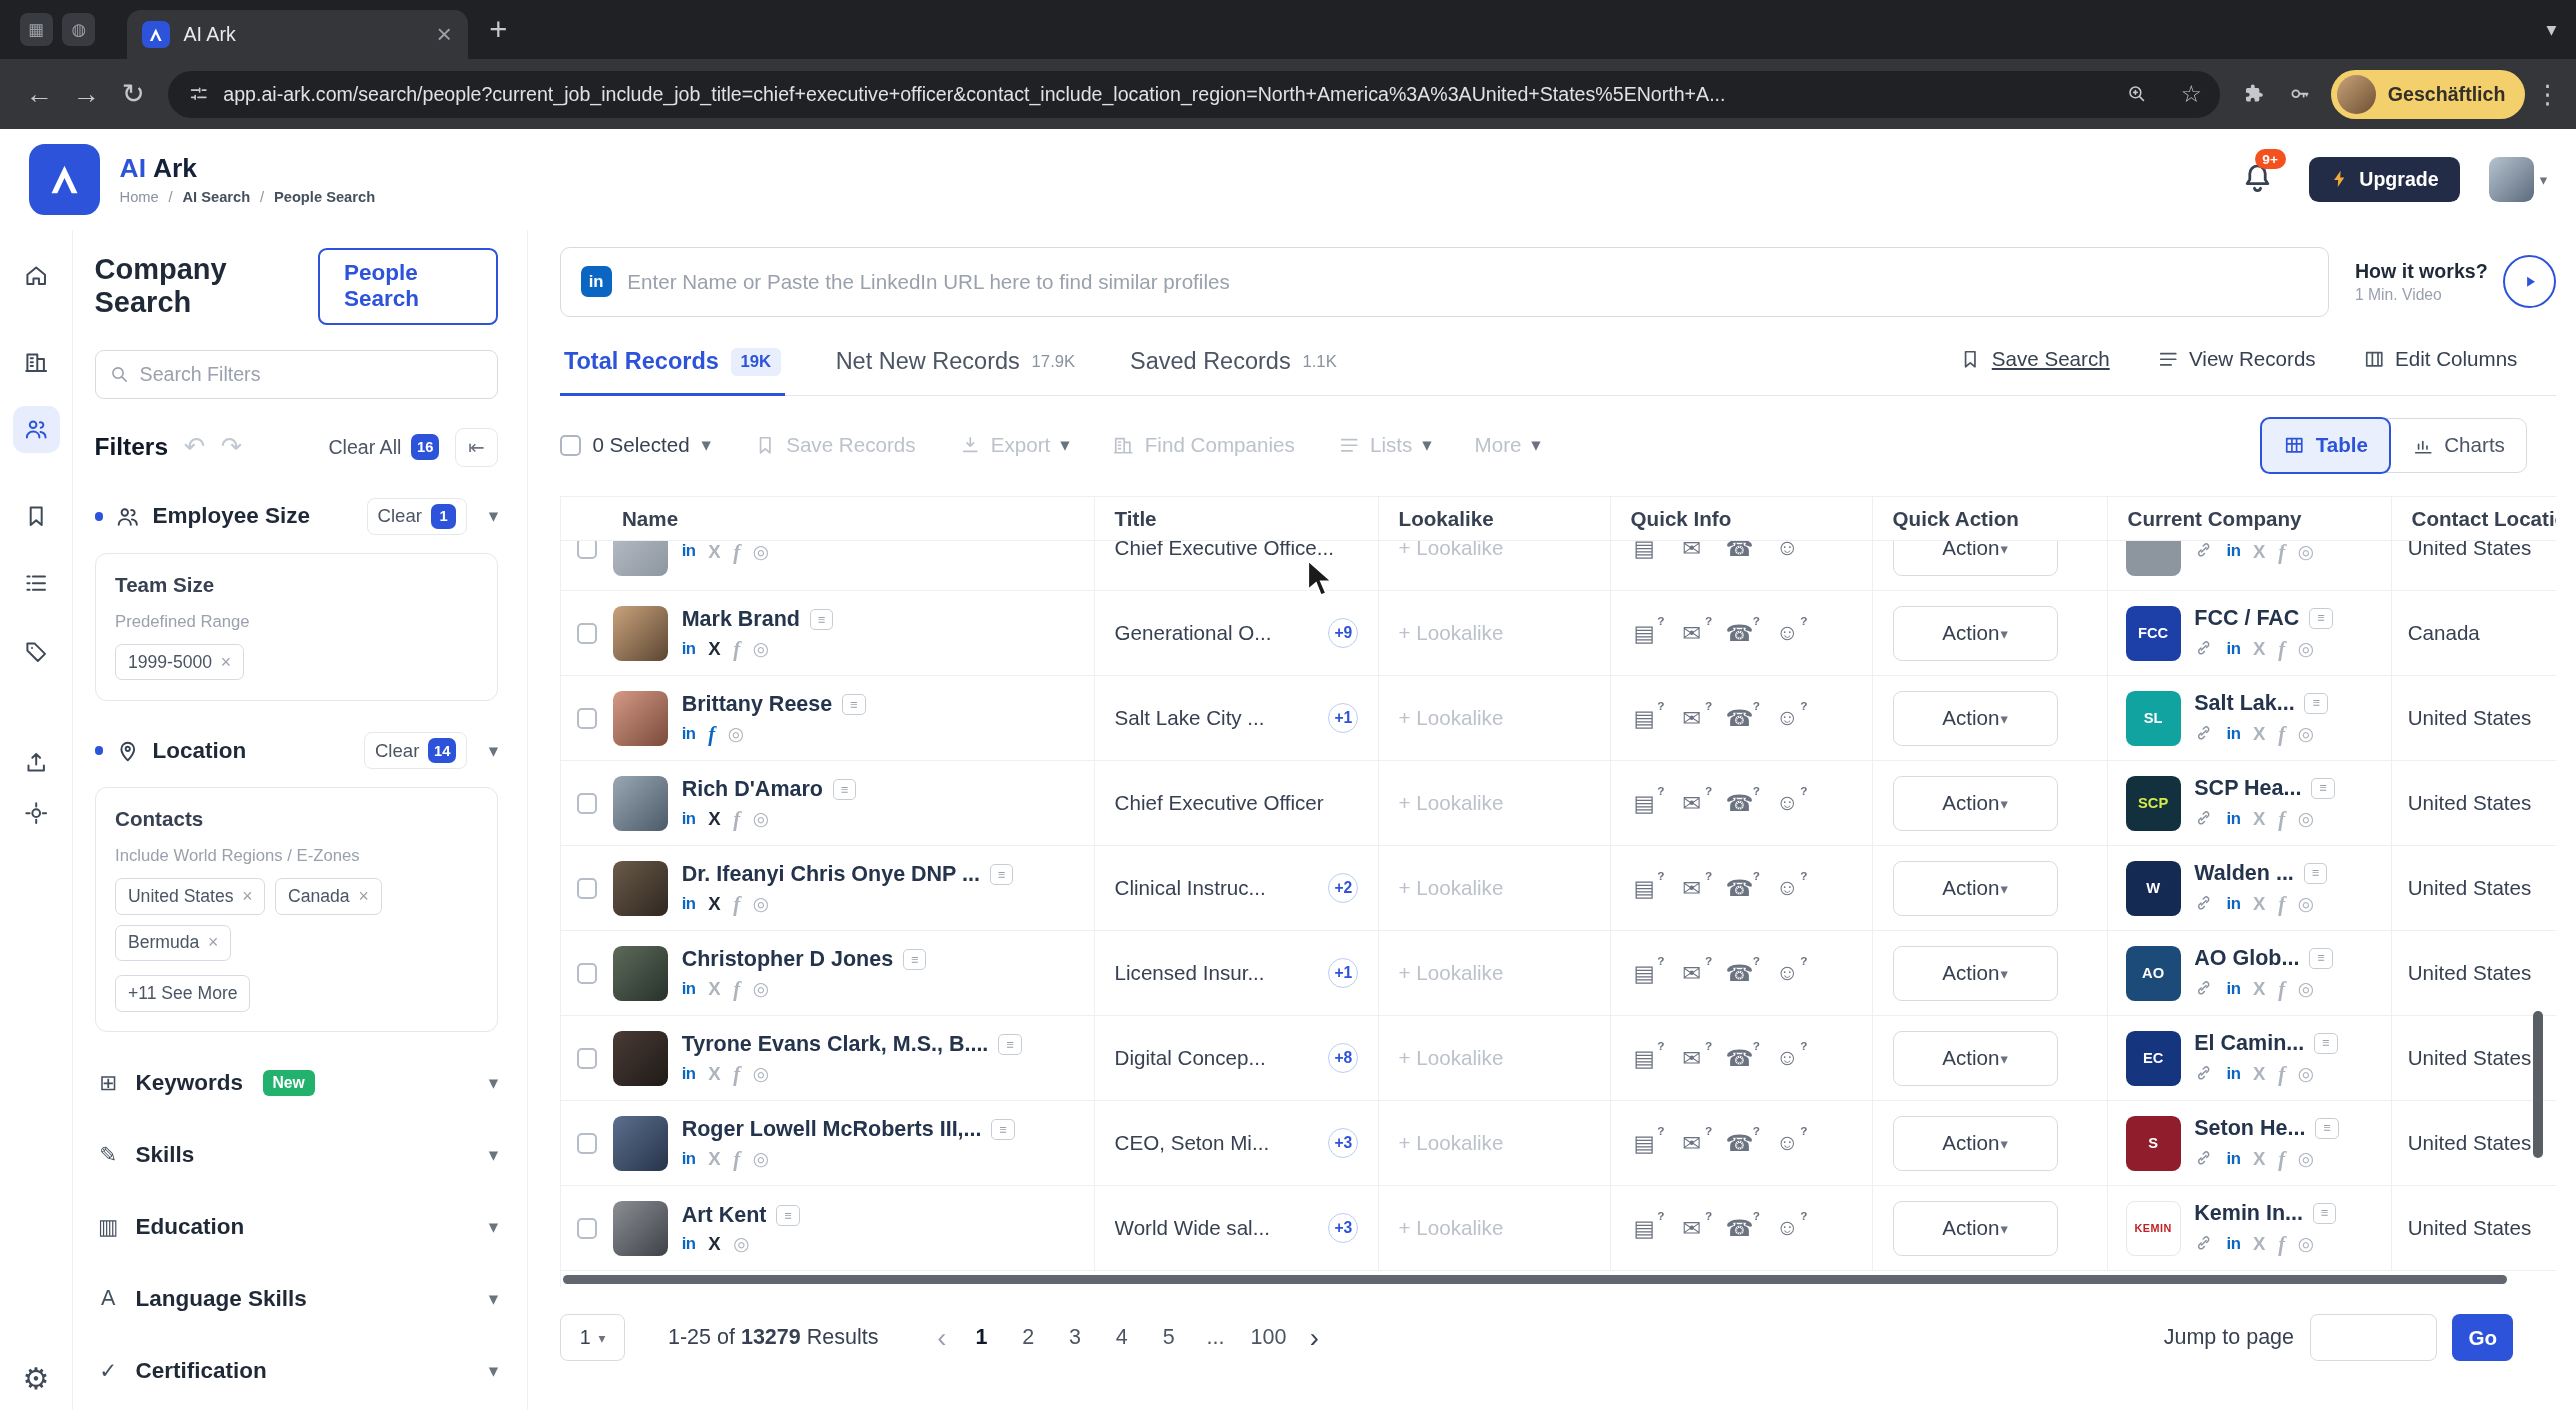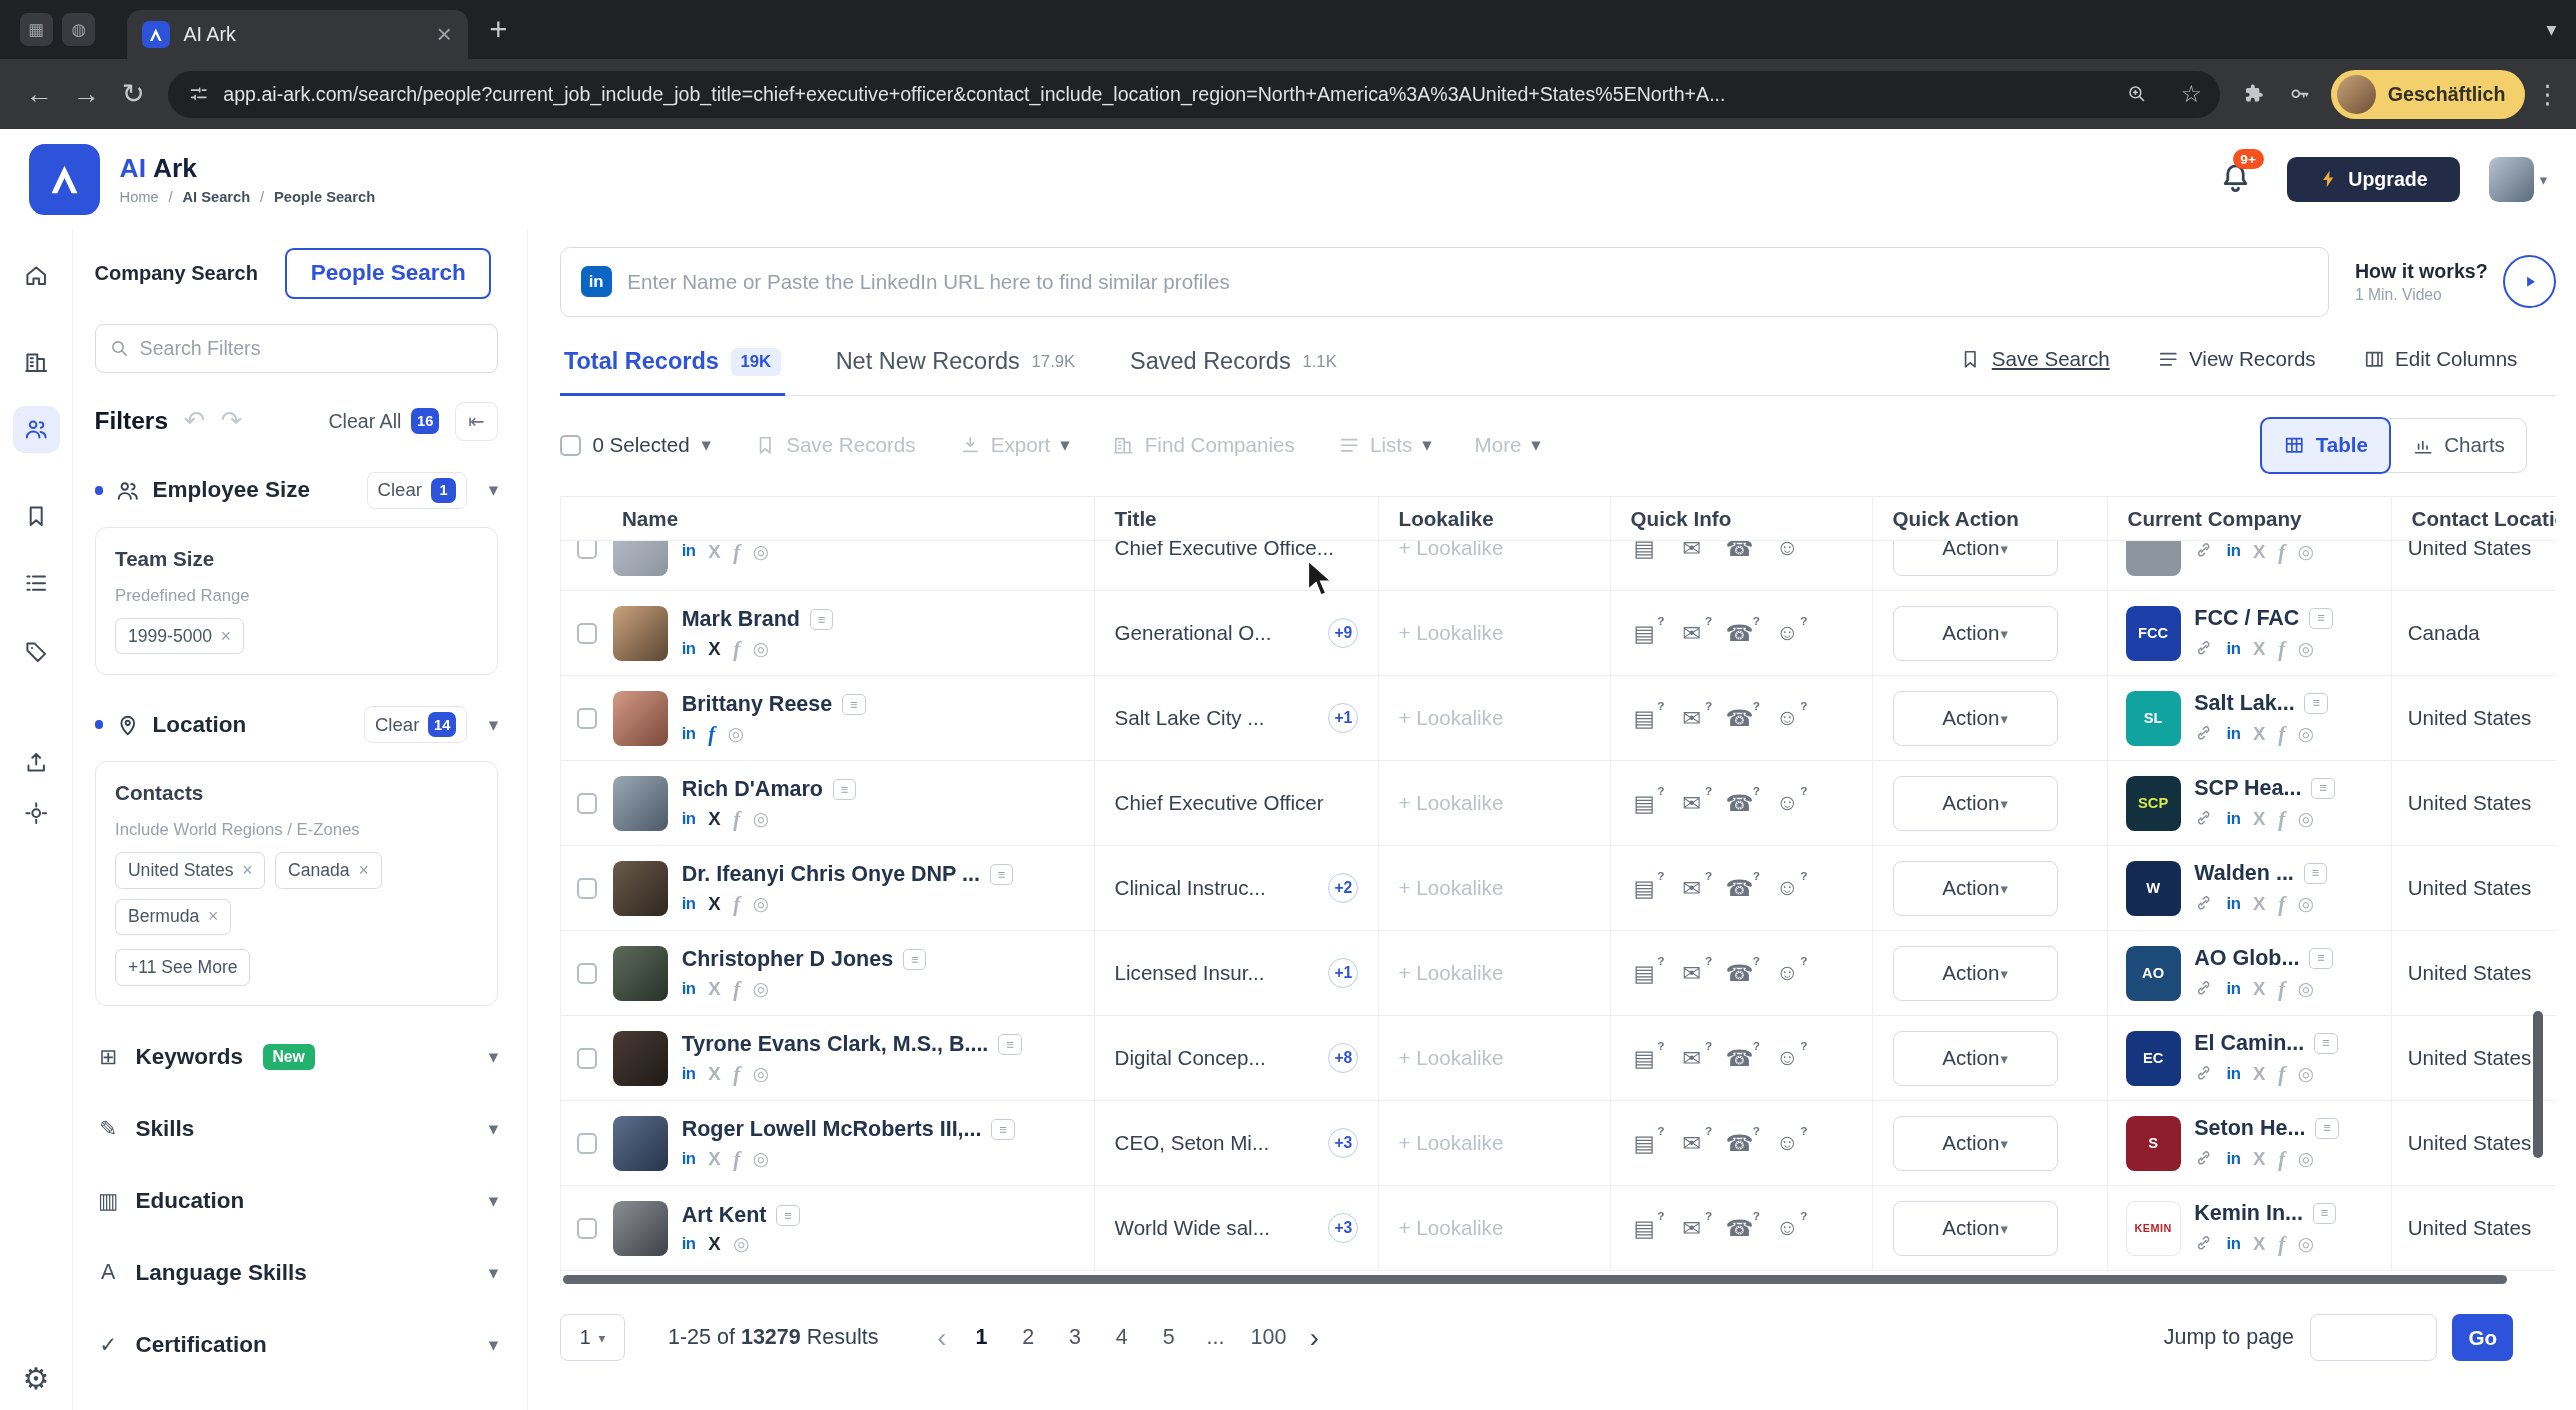--- a/index.html
+++ b/index.html
@@ -39,38 +39,38 @@
 .applogo .ic{width:39px;height:39px;color:#fff}
 .brandcol{display:flex;flex-direction:column;gap:4.9px}
 .brand{font-size:26.4px;font-weight:700}
 .brand .b1{color:var(--blue)} .brand .b2{color:#15213a;margin-left:6.9px}
 .crumbs{display:flex;gap:9.8px;font-size:14.7px;color:#8b93a0;align-items:center}
 .crumb.strong{color:#45505f;font-weight:700}
 .hdrright{margin-left:auto;display:flex;align-items:center;gap:29px}
 .bellwrap{position:relative;width:41px;height:41px;color:#374151}
 .bellwrap .ic{width:37px;height:37px}
 .bellbadge{position:absolute;top:-9.8px;left:15.7px;background:#f4511e;color:#fff;font-size:13.7px;font-weight:700;border-radius:10.8px;padding:2.9px 7.8px}
-.upgrade{height:45px;border-radius:9.8px;background:#232c47;color:#fff;display:flex;align-items:center;gap:9.8px;padding:0 32px;font-size:19.6px;font-weight:700;border:none;font-family:inherit}
+.upgrade{height:45px;border-radius:9.8px;background:#232c47;color:#fff;display:flex;align-items:center;gap:9.8px;padding:0 21px;font-size:19.6px;font-weight:700;border:none;font-family:inherit}
 .upgrade .ic{width:19.6px;height:19.6px;color:#f2a93b}
 .uavwrap{display:flex;align-items:center;gap:5.9px}
 .uavatar{width:45px;height:45px;border-radius:9.8px;background:linear-gradient(135deg,#b6c3d0,#5c6b7c)}
 .uavcaret{color:#6b7280;font-size:14.7px}
 
 
 .appbody{display:flex;height:1180px}
 .rail{width:73px;border-right:1px solid #eef0f3;display:flex;flex-direction:column;align-items:center;padding:21.5px 0 15.7px}
 .ritem{width:47px;height:47px;border-radius:11.8px;display:flex;align-items:center;justify-content:center;color:#3f4a59}
 .ritem .ic{width:26.4px;height:26.4px}
 .ritem.active{background:#e7edfc;color:var(--blue)}
 .rgear{margin-top:auto;font-size:30px;color:#3f4a59;line-height:1}
 
 
 .fpanel{width:455px;border-right:1px solid #eef0f3;padding:17.6px 29px 0 21.5px}
 .ftabs{display:flex;align-items:center;gap:27.4px}
-.ftabcompany{font-size:20px;font-weight:700;color:#1f2937}
+.ftabcompany{font-size:29px;font-weight:700;color:#1f2937}
 .ftabpeople{font-size:22.5px;font-weight:700;color:var(--blue);border:2px solid var(--blue);border-radius:8.8px;padding:10.8px 23.5px;background:#fff}
 .fsearch{margin-top:24.5px;height:49px;border:1px solid var(--bstrong);border-radius:8.8px;display:flex;align-items:center;padding:0 13.7px;gap:9.8px;color:var(--tgray)}
 .fsearch .ic{width:20.6px;height:20.6px}
 .fsearch input{border:none;outline:none;flex:1;font-size:19.6px;font-family:inherit;color:#374151;background:transparent}
 .fsearch input::placeholder{color:var(--tgray)}
 .fhead{margin-top:29px;display:flex;align-items:center;gap:15.7px}
 .fhead .ftitle{font-size:24.5px;font-weight:700;color:#111827}
 .histicon{color:#c2c8d0;font-size:25.5px;line-height:1}
 .clearall{margin-left:auto;display:flex;align-items:center;gap:9.8px;font-size:19.6px;color:var(--tmed)}
 .numbadge{min-width:25.5px;height:25.5px;border-radius:6.9px;background:var(--blue);color:#fff;font-size:14.7px;font-weight:700;display:inline-flex;align-items:center;justify-content:center;padding:0 5.9px}

